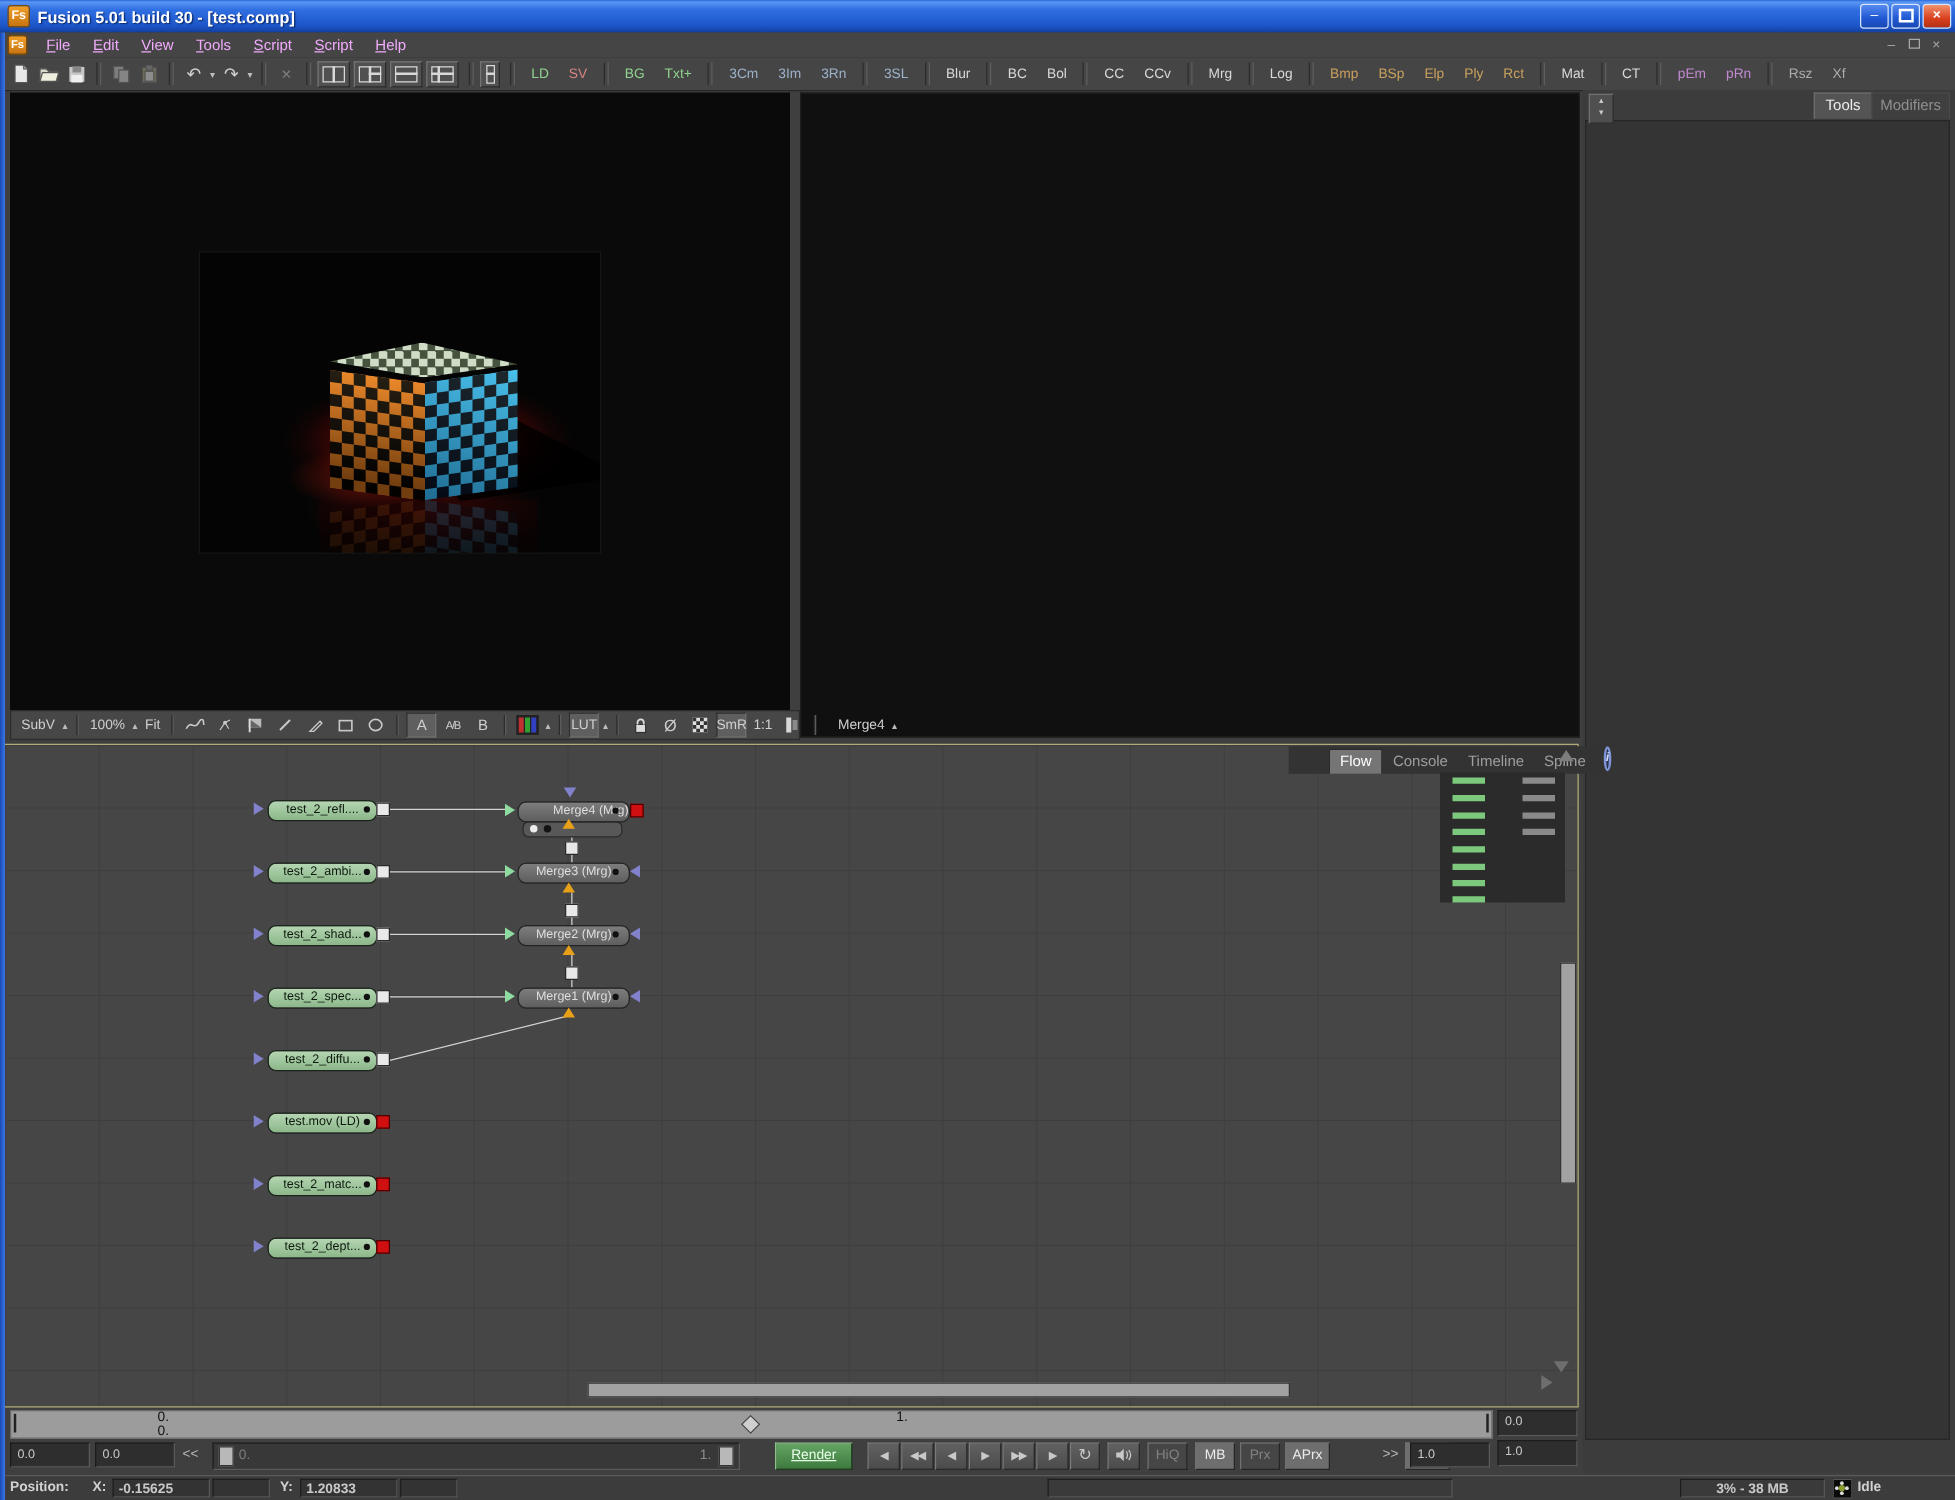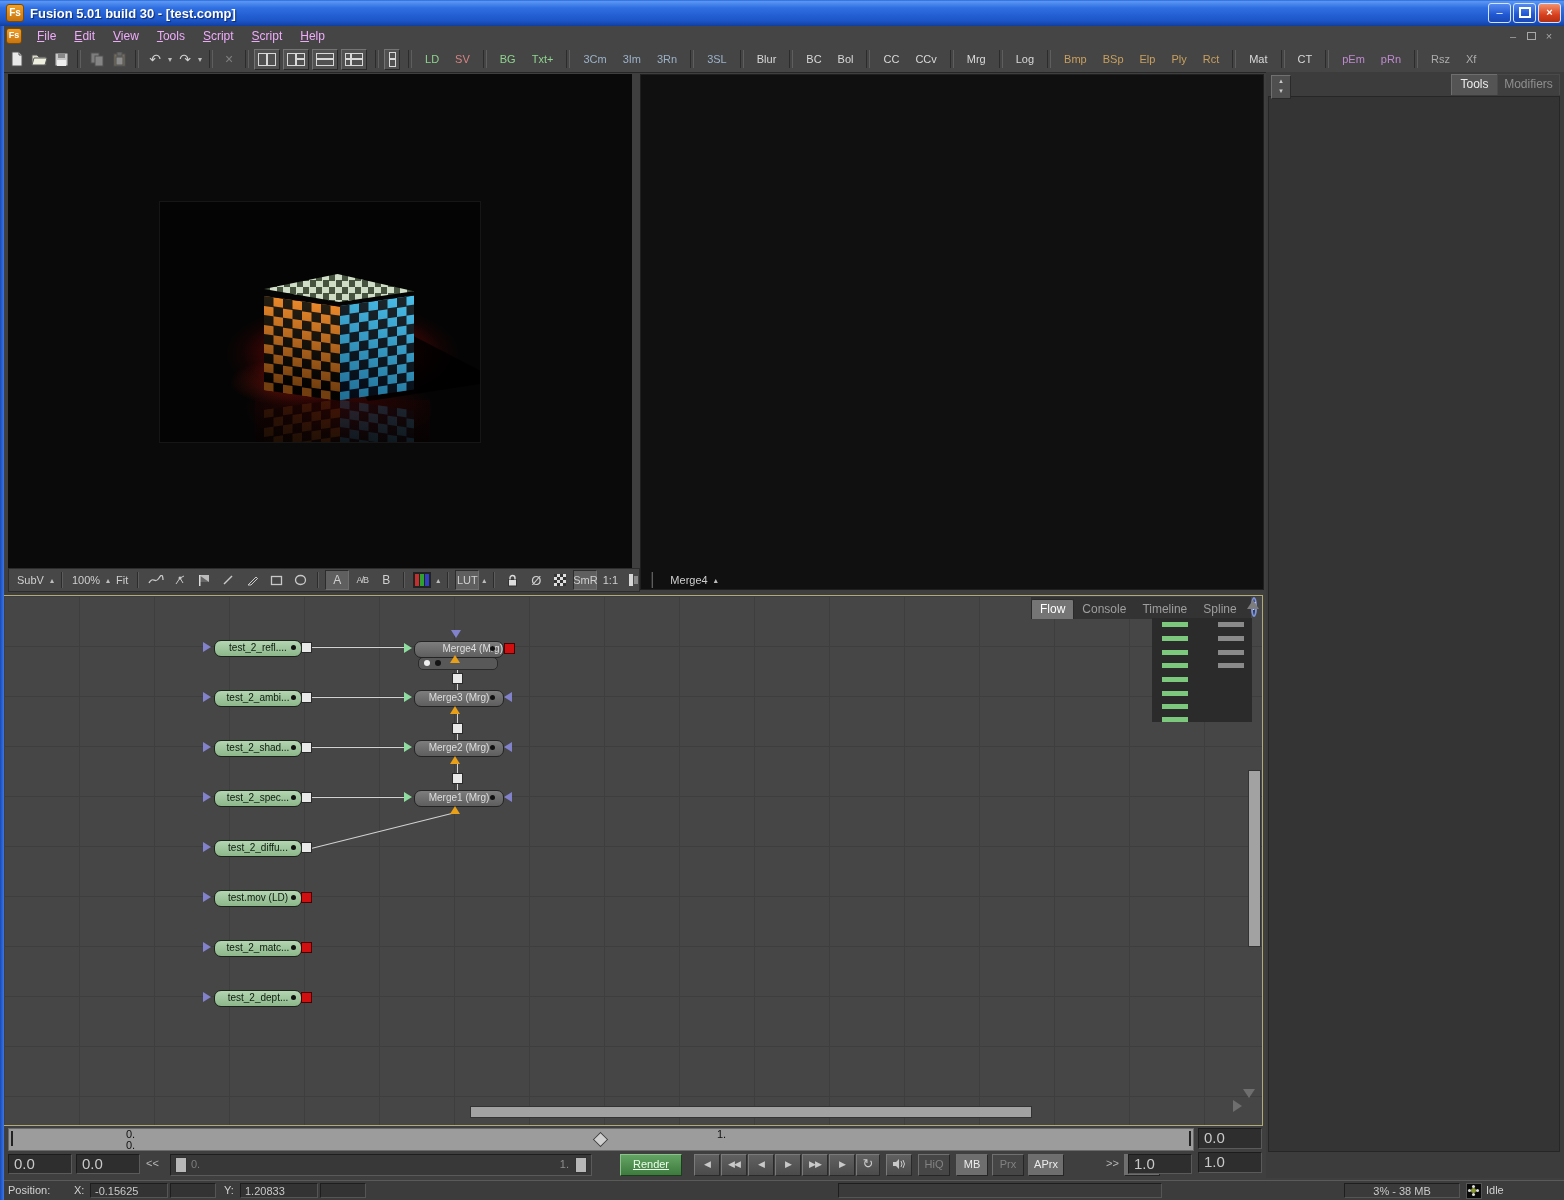--- a/index.html
+++ b/index.html
@@ -77,21 +77,21 @@
   .side-tab{position:absolute;top:74px;height:20px;text-align:center;font-size:12px;line-height:19px;}
   .side-tab.on{background:#545454;border:1px solid #6e6e6e;border-bottom:none;color:#ececec;}
   .side-tab.off{color:#8f8f8f;background:#3f3f3f;border:1px solid #4a4a4a;border-bottom:none;}
   .spinner{left:1271px;top:75px;width:18px;height:22px;background:#4f4f4f;border:1px solid;
     border-color:#707070 #2a2a2a #2a2a2a #707070;color:#c9c9c9;font-size:7px;text-align:center;line-height:10px;}
   
   .flow{left:3px;top:595px;width:1260px;height:531px;border:1px solid #b3ab76;box-sizing:border-box;
     background-color:#464646;
     background-image:linear-gradient(#3e3e3e 1px,transparent 1px),linear-gradient(90deg,#3e3e3e 1px,transparent 1px);
     background-size:75px 50px;overflow:hidden;}
-  .flowtabs{left:1031px;top:597px;width:220px;height:22px;background:#333;display:flex;align-items:flex-end;}
+  .flowtabs{left:1031px;top:597px;width:220px;height:22px;background:#333;display:flex;align-items:flex-end;padding-left:32px;}
   .ftab{font-size:12px;line-height:19px;padding:0 8px;color:#9e9e9e;}
   .ftab.on{background:#757575;color:#fff;border:1px solid #2a2a2a;border-bottom:none;border-radius:2px 2px 0 0;}
   .info-ico{width:16px;height:16px;border-radius:50%;border:2px solid #8094d8;background:#2c3450;
     color:#cfd8f8;font-size:10px;font-style:italic;font-weight:bold;text-align:center;line-height:15px;margin:0 4px 2px 6px;}
   .minimap{left:1152px;top:618px;width:100px;height:104px;background:#2b2b2b;}
   .mm-g{position:absolute;width:26px;height:5px;background:#7cc87c;left:10px;}
   .mm-gr{position:absolute;width:26px;height:5px;background:#8a8a8a;left:66px;}
   .gnode{position:absolute;width:86px;height:15px;border-radius:7px;
     background:linear-gradient(#b4d6b2,#8cb78a);border:1px solid #1c241c;color:#0e1a0e;
     font-size:10px;line-height:14px;text-align:center;z-index:4;}
@@ -109,30 +109,30 @@
   .tri.down-blue{border-left:5px solid transparent;border-right:5px solid transparent;border-top:8px solid #8282cc;}
   .wire{position:absolute;height:1px;background:#d2d2d2;z-index:3;}
   .vwire{position:absolute;width:1px;background:#d2d2d2;z-index:3;}
   .subtile{position:absolute;width:78px;height:11px;border-radius:5px;background:#585858;border:1px solid #2a2a2a;z-index:3;}
   .viewdot{position:absolute;width:6px;height:6px;border-radius:50%;z-index:4;}
   .scroll-thumb{position:absolute;background:#a2a2a2;border:1px solid #333;z-index:6;}
   .scroll-arrow{position:absolute;width:0;height:0;z-index:6;}
   
   .ruler{left:8px;top:1128px;width:1184px;height:21px;background:#9c9c9c;border:1px solid #6a6a6a;color:#111;}
   .fld{position:absolute;background:#2e2e2e;border:1px solid;border-color:#1c1c1c #5a5a5a #5a5a5a #1c1c1c;
-    color:#c9c9c9;font-size:15px;line-height:18px;padding:0 5px;box-sizing:border-box;}
+    color:#c9c9c9;font-size:10px;line-height:18px;padding:0 5px;box-sizing:border-box;}
   .tbtn{position:absolute;background:linear-gradient(#616161,#4b4b4b);border:1px solid;
     border-color:#7a7a7a #2a2a2a #2a2a2a #7a7a7a;color:#c9c9c9;text-align:center;}
   .render-btn{background:linear-gradient(#63a463,#3e7a3e);border-color:#8cc08c #1d3d1d #1d3d1d #8cc08c;
     color:#eaffea;font-size:11px;text-decoration:underline;}
   .tglyph{font-size:9px;line-height:18px;letter-spacing:-1px;}
   .tog{position:absolute;text-align:center;font-size:11px;line-height:18px;border:1px solid;
     border-color:#707070 #262626 #262626 #707070;}
   .tog.on{background:#6e6e6e;color:#ececec;} .tog.off{background:#464646;color:#828282;}
-  .statusbar{left:0;top:1180px;width:1564px;height:20px;background:#3c3c3c;border-top:1px solid #5a5a5a;color:#d2d2d2;}
+  .statusbar{left:0;top:1180px;width:1564px;height:20px;background:#3c3c3c;border-top:1px solid #5a5a5a;color:#d2d2d2;font-weight:bold;}
   .sfld{position:absolute;top:2px;height:15px;background:#333;border:1px solid;
     border-color:#1e1e1e #555 #555 #1e1e1e;color:#c9c9c9;font-size:11px;line-height:14px;padding:0 4px;box-sizing:border-box;}
 </style>
 </head>
 <body>
 
 <div id="app">
 
   <div class="abs titlebar">
     <div class="fs-icon">Fs</div>

